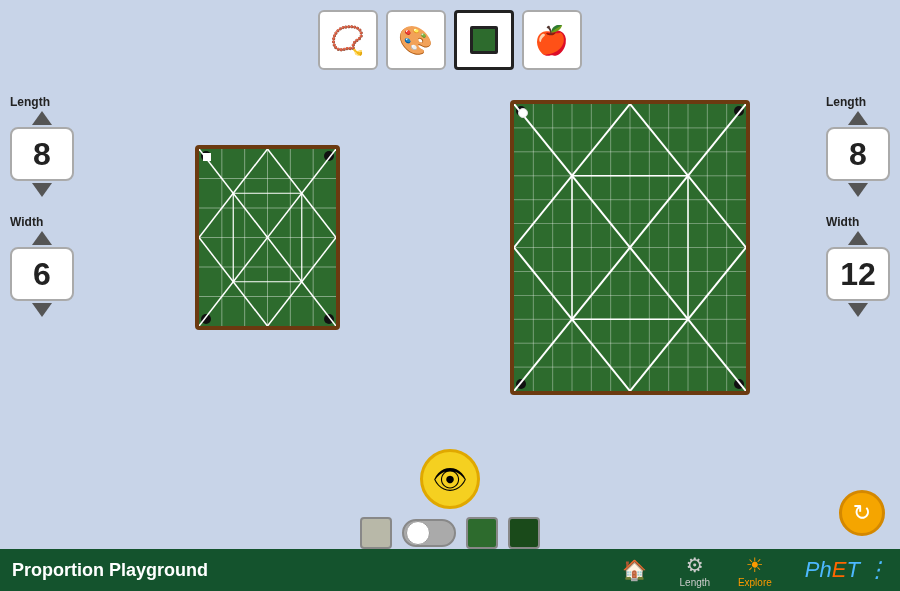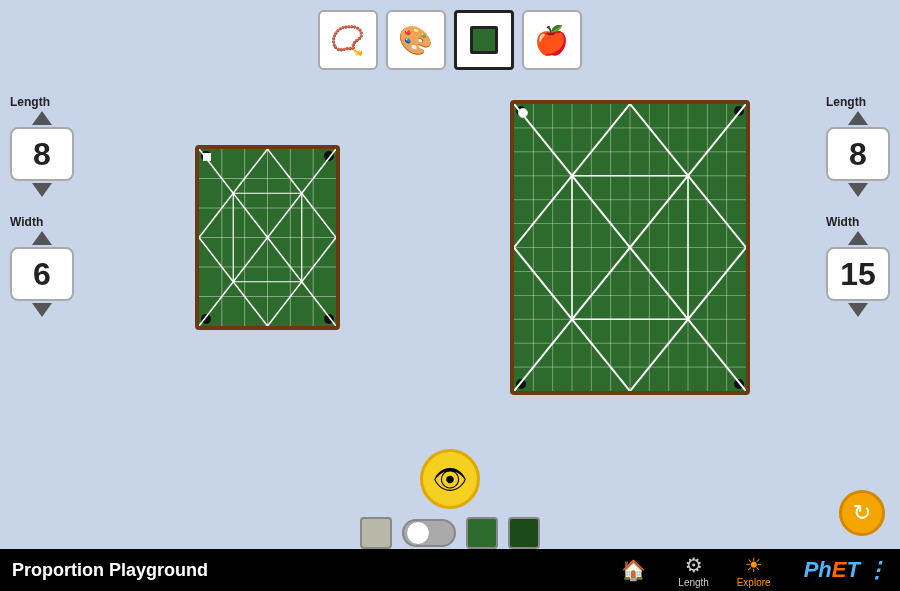--- a/index.html
+++ b/index.html
@@ -207,21 +207,21 @@
       color: white;
     }
 
     
     .bottom-bar {
       position: absolute;
       bottom: 0;
       left: 0;
       right: 0;
       height: 42px;
-      background: #000000;
+      background: #14532d;
       display: flex;
       align-items: center;
       padding: 0 12px;
     }
     .bottom-bar-title {
       color: white;
       font-size: 18px;
       font-weight: bold;
       flex: 1;
     }
@@ -242,21 +242,21 @@
     .nav-item.active {
       color: #ff9900;
     }
     .nav-icon {
       font-size: 20px;
     }
     .phet-logo {
       margin-left: 20px;
       color: #4db8ff;
       font-size: 22px;
-      font-weight: bold;
+      font-weight: normal;
       font-style: italic;
     }
     .phet-logo span {
       color: #ff6600;
     }
   </style>
 </head>
 <body>
 
 <div class="top-selector">
@@ -286,21 +286,21 @@
 <div class="right-controls">
   <div class="control-label">Length</div>
   <div class="spinner">
     <div class="arrow-up"></div>
     <div class="spinner-box">8</div>
     <div class="arrow-down"></div>
   </div>
   <div class="control-label">Width</div>
   <div class="spinner">
     <div class="arrow-up"></div>
-    <div class="spinner-box">15</div>
+    <div class="spinner-box">12</div>
     <div class="arrow-down"></div>
   </div>
 </div>
 
 <div class="board-small">
   <div class="board-inner">
 
     <div class="board-dot" style="top:2px;left:2px;"></div>
     <div class="board-dot" style="top:2px;right:2px;"></div>
     <div class="board-dot" style="bottom:2px;left:2px;"></div>

